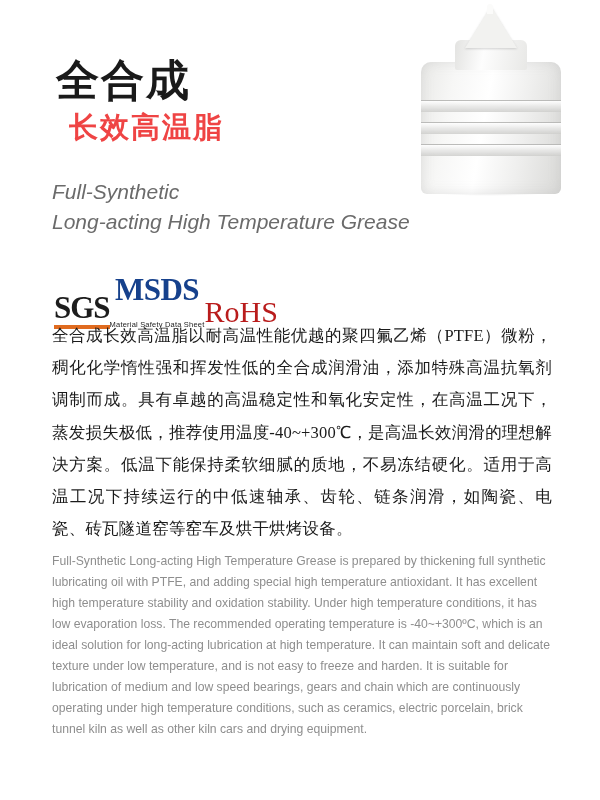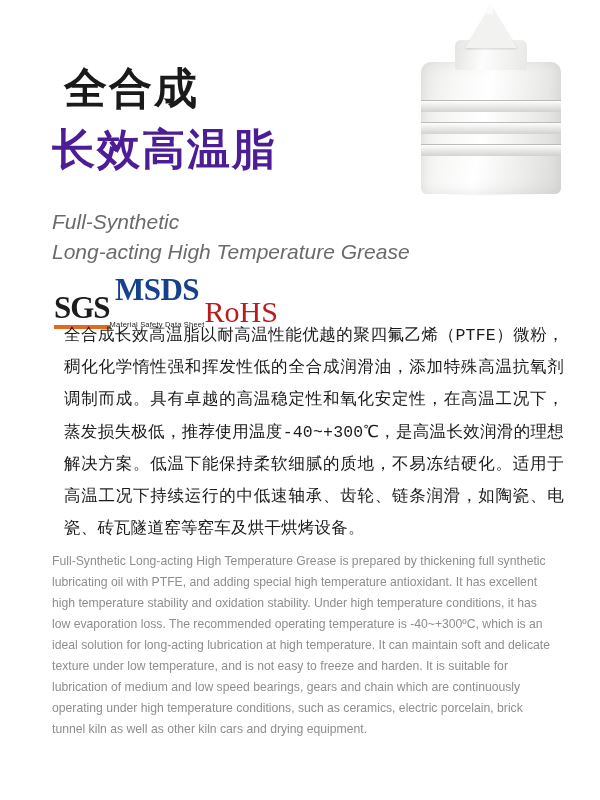--- a/index.html
+++ b/index.html
@@ -109,30 +109,30 @@
     top: 52px;
     width: 420px;
   }
   .title-cn-1 {
     font-family: "DejaVu Sans", "Liberation Sans", sans-serif;
     font-size: 43px;
     font-weight: bold;
     color: #1a1a1a;
     letter-spacing: 2px;
     line-height: 1.15;
-    margin: 12px;
+    margin: 4px;
   }
   .title-cn-2 {
     font-family: "DejaVu Sans", "Liberation Sans", sans-serif;
-    font-size: 43px;
-    font-weight: bold;
-    color: #4c1d95;
+    font-size: 29px;
+    font-weight: bold;
+    color: #ef4444;
     letter-spacing: 2px;
     line-height: 1.15;
-    margin: 6px 0 0 0;
+    margin: 6px 0 0 17px;
   }
   .title-en {
     margin-top: 32px;
     font-family: Liberation Sans, sans-serif;
     font-style: italic;
     font-size: 21px;
     color: #6b6b6b;
     line-height: 1.45;
   }
   .title-en div { white-space: nowrap; }
@@ -187,24 +187,24 @@
     font-size: 30px;
     color: #b91c1c;
     letter-spacing: 0px;
     line-height: 1;
     padding-bottom: 2px;
   }
 
   
   .body-cn {
     position: absolute;
-    left: 64px;
+    left: 52px;
     top: 320px;
     width: 500px;
-    font-family: Liberation Mono, monospace;
+    font-family: Liberation Serif, serif;
     font-size: 16.5px;
     line-height: 1.95;
     color: #1b1b1b;
     text-align: justify;
     letter-spacing: 0.2px;
   }
   .body-en {
     position: absolute;
     left: 52px;
     top: 551px;

